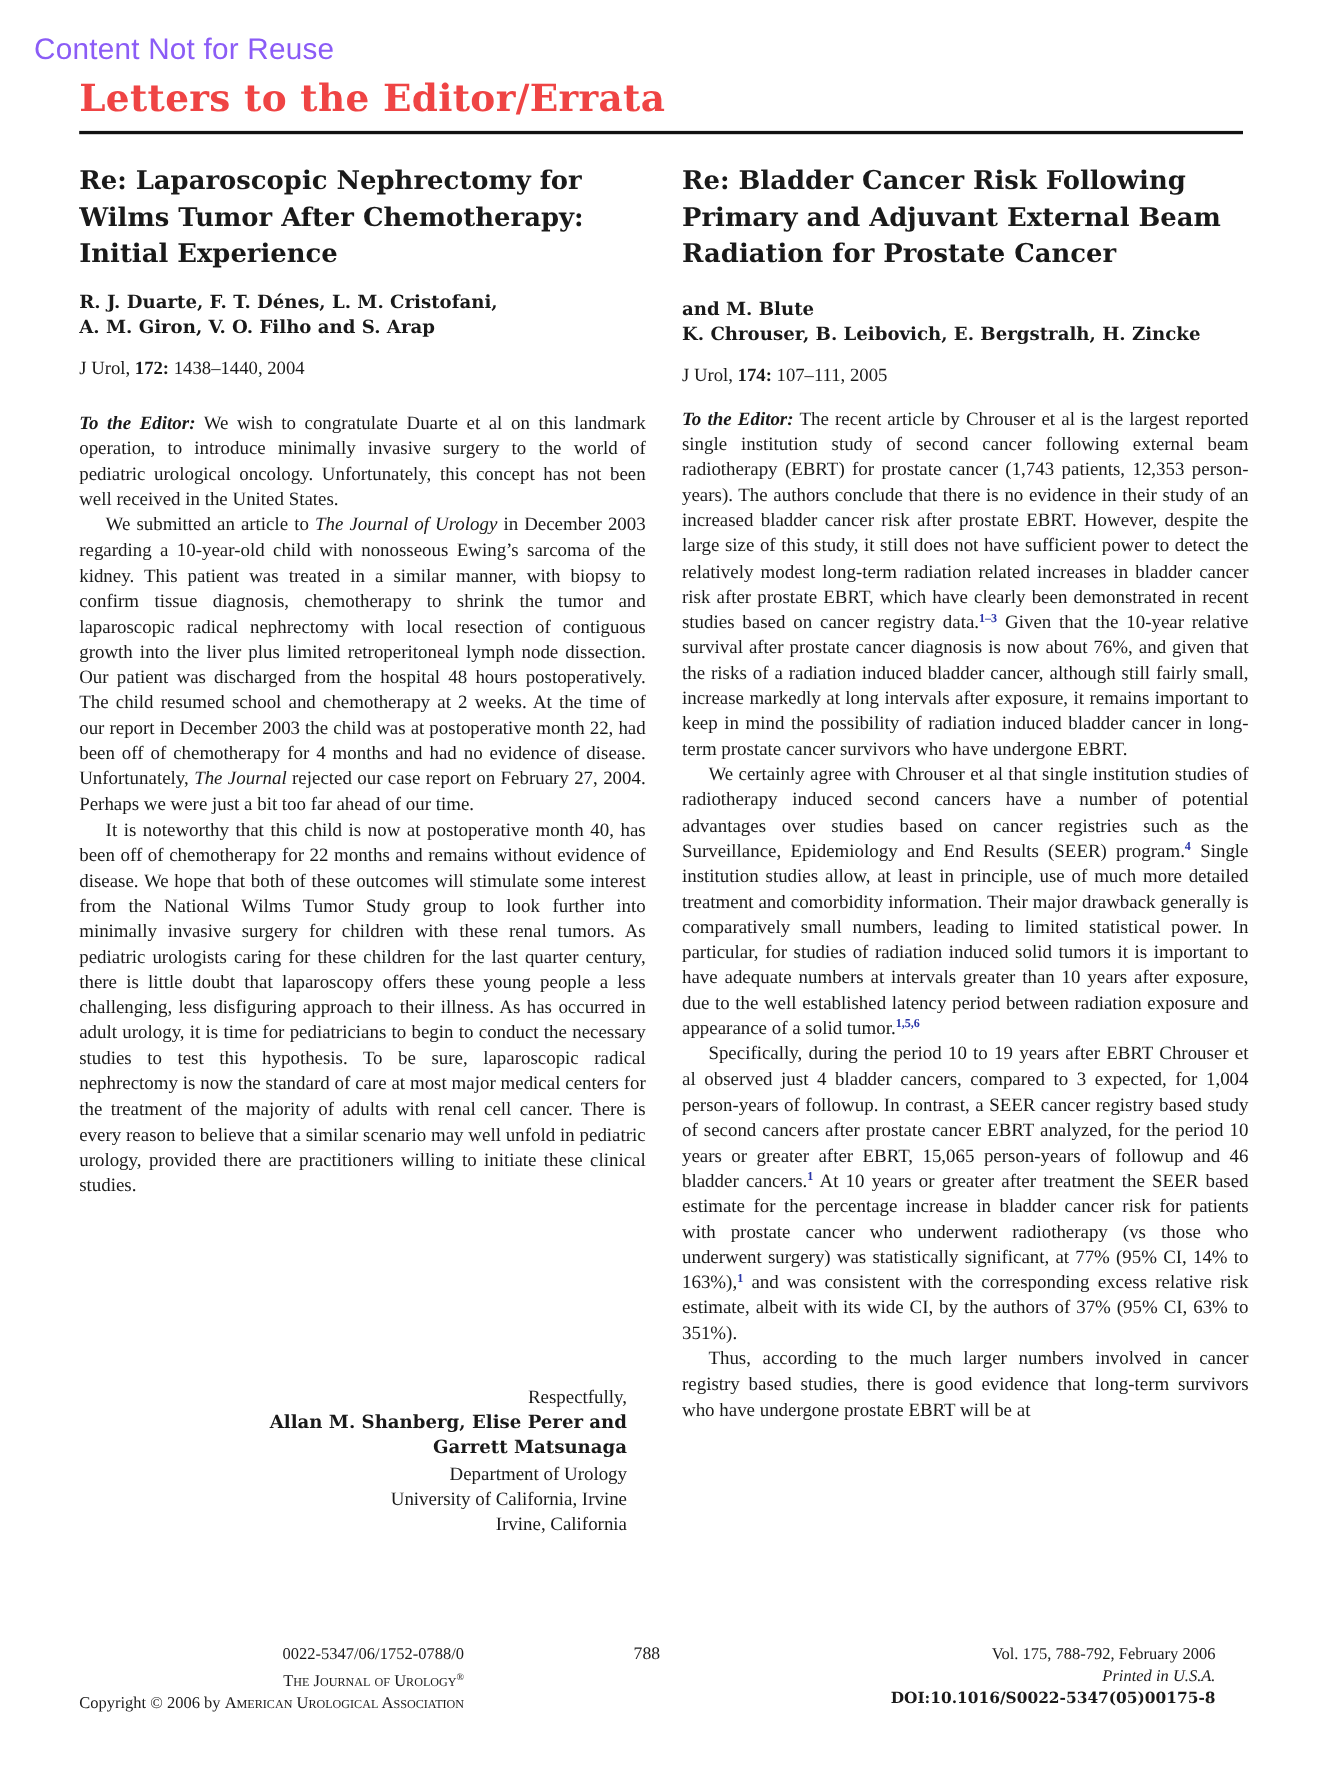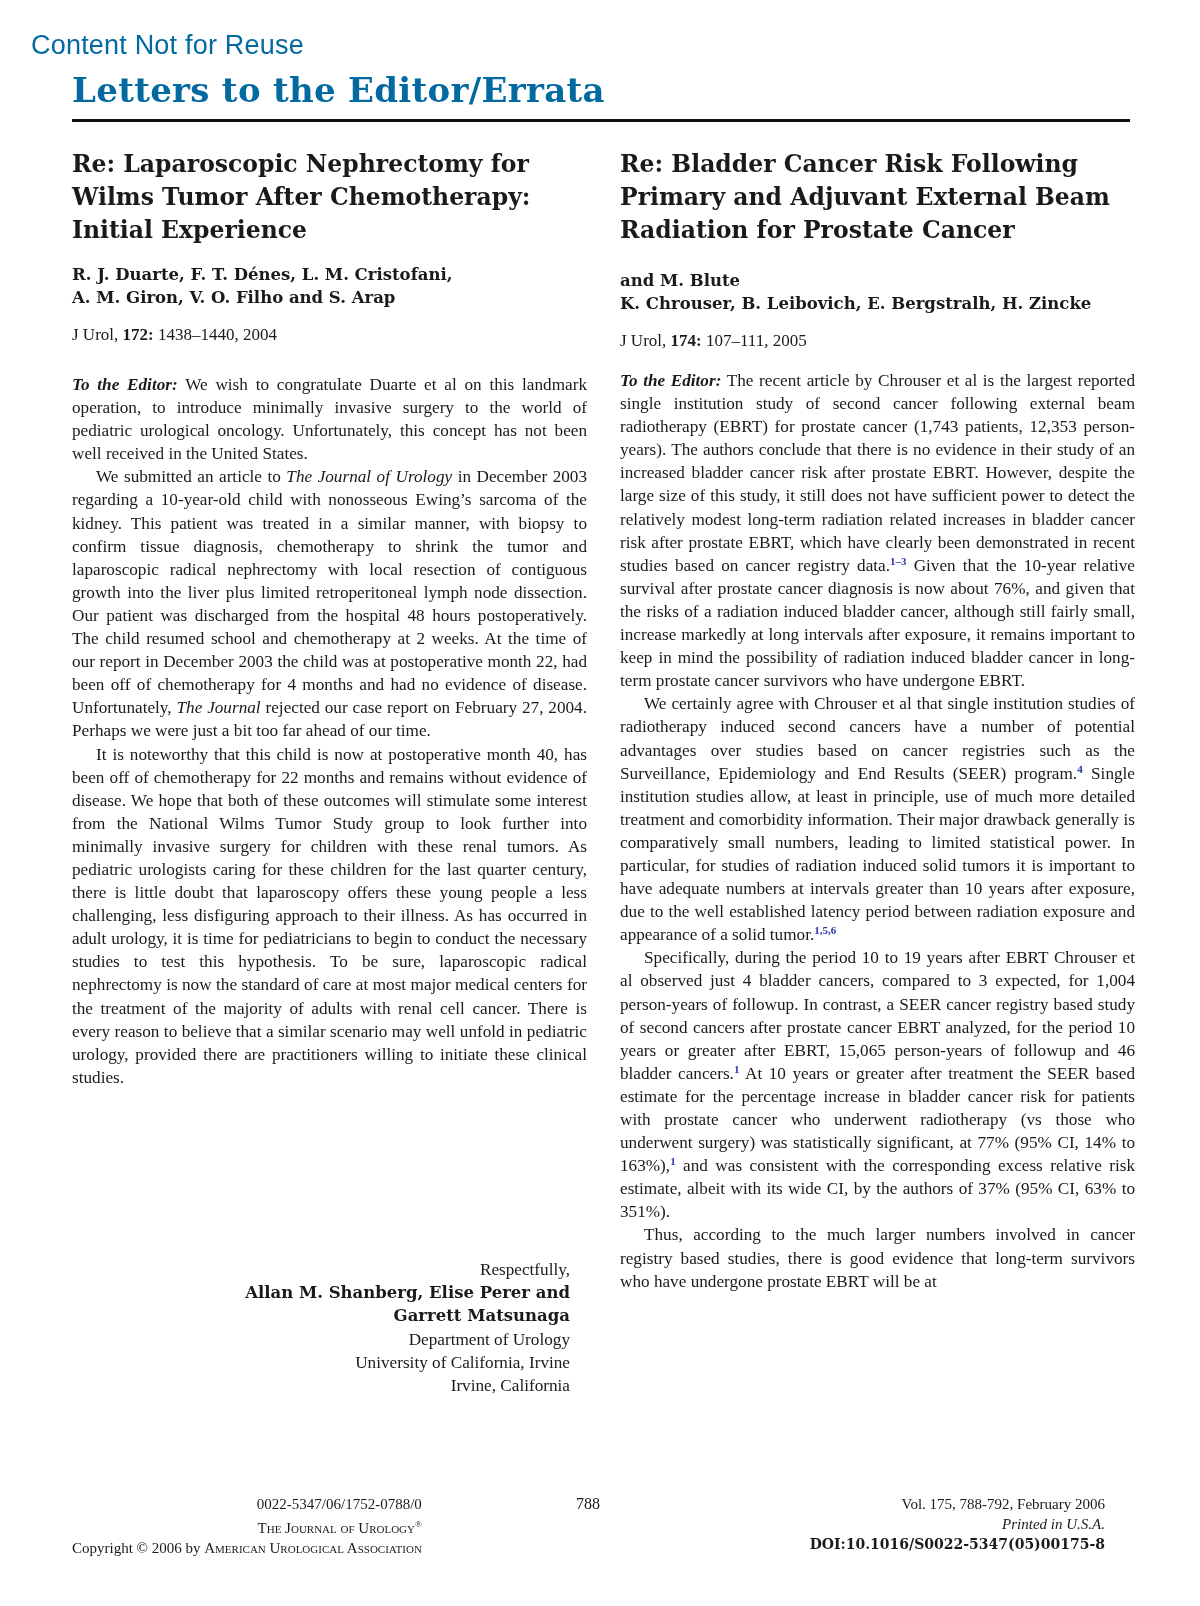--- a/index.html
+++ b/index.html
@@ -4,26 +4,26 @@
   <style>
     html, body { margin: 0; padding: 0; background: #ffffff; }
     body {
       width: 1200px; height: 1606px; position: relative; overflow: hidden;
       font-family: "Liberation Serif", "DejaVu Serif", serif;
       color: #1a1a1a;
     }
     .watermark {
       position: absolute; left: 31px; top: 30px;
       font-family: "Liberation Sans", "DejaVu Sans", sans-serif;
-      font-size: 27px; color: #0369a1; letter-spacing: 0.2px;
+      font-size: 27px; color: #8b5cf6; letter-spacing: 0.2px;
     }
     .section-title {
       position: absolute; left: 72px; top: 70px;
       font-family: "DejaVu Serif", "Liberation Serif", serif;
-      font-weight: bold; font-size: 34px; color: #0369a1; letter-spacing: 0.3px;
+      font-weight: bold; font-size: 34px; color: #ef4444; letter-spacing: 0.3px;
     }
     .header-rule {
       position: absolute; left: 72px; top: 119px; width: 1058px; height: 3px; background: #111;
     }
     .col { position: absolute; top: 148px; width: 515px; }
     .col-left { left: 72px; }
     .col-right { left: 620px; width: 515px; }
     .art-title {
       font-family: "DejaVu Serif", "Liberation Serif", serif;
       font-weight: bold; font-size: 23.5px; line-height: 33px; color: #1a1a1a;

